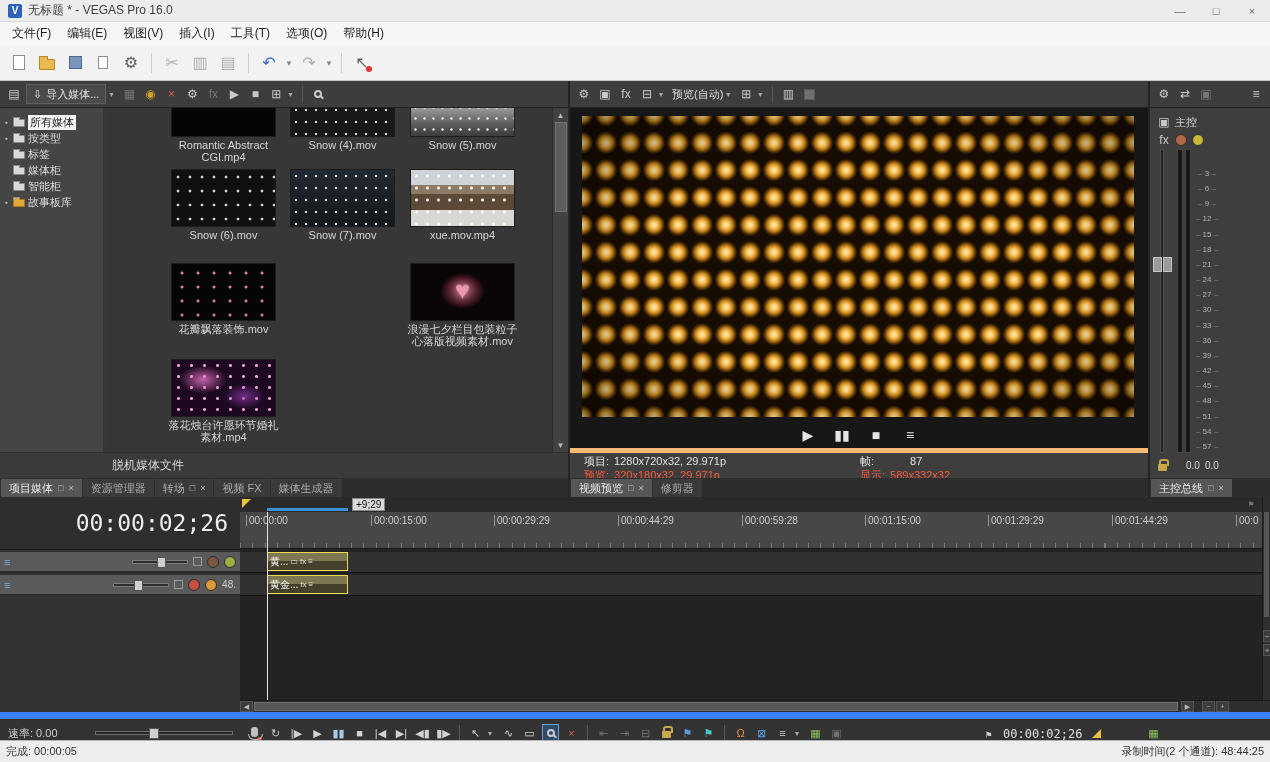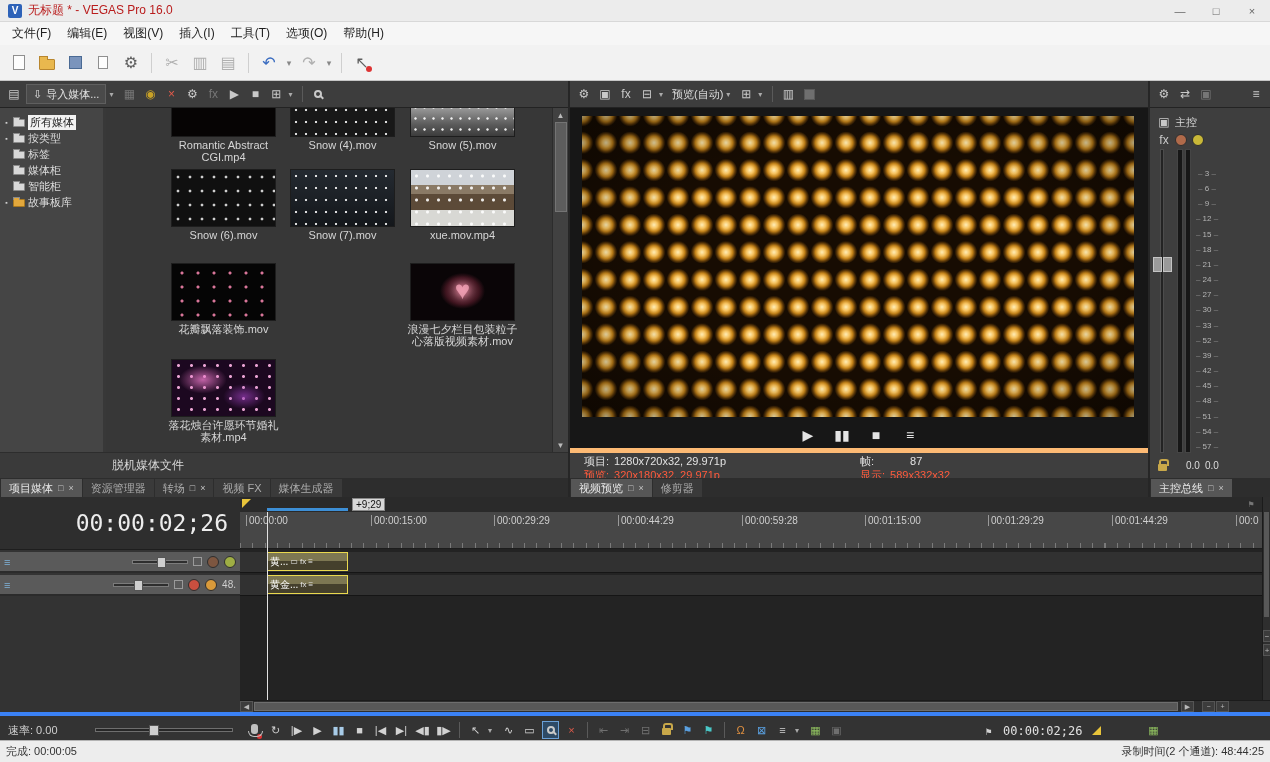--- a/index.html
+++ b/index.html
@@ -2,21 +2,21 @@
 <html><head>
 <meta charset="utf-8">
 <style>
 *{margin:0;padding:0;box-sizing:border-box}
 body{font-family:"Liberation Sans",sans-serif;background:#666}
 .app{position:relative;width:1270px;height:762px;background:#262626;overflow:hidden;font-size:12px}
 .abs{position:absolute}
 
 .titlebar{left:0;top:0;width:1270px;height:22px;background:#ececec;border-bottom:1px solid #d8d8d8;display:flex;align-items:center;color:#4a4a4a}
 .logo{width:14px;height:14px;background:#2d62b8;color:#fff;font-weight:bold;font-size:10px;display:flex;align-items:center;justify-content:center;margin:0 6px 0 8px;border-radius:2px}
-.title-text{font-size:12px;color:#b91c1c}
+.title-text{font-size:12px;color:#404040}
 .win-controls{margin-left:auto;display:flex;height:100%}
 .win-btn{width:36px;display:flex;align-items:center;justify-content:center;color:#666;font-size:11px}
 .menubar{left:0;top:22px;width:1270px;height:23px;background:#f6f6f6;display:flex;align-items:center;padding-left:4px}
 .menu-item{padding:3px 8px;color:#1e1e1e;font-size:12px}
 .toolbar{left:0;top:45px;width:1270px;height:36px;background:#f2f2f2;border-bottom:1px solid #c6c6c6;display:flex;align-items:center;gap:2px;padding:0 6px}
 .tb-icon{width:26px;height:26px;display:flex;align-items:center;justify-content:center;font-size:16px;color:#5f5f5f;position:relative}
 .tb-icon.dim{color:#b0b0b0}
 .tb-icon.blue{color:#3a6cc0}
 .tb-chev{width:10px;color:#888;font-size:9px;display:flex;align-items:center;justify-content:center}
 .tb-sep{width:1px;height:20px;background:#cfcfcf;margin:0 5px}
@@ -114,21 +114,21 @@
 .clip .ci{font-size:8px;color:#e4e4e4}
 .clip-label{white-space:nowrap;overflow:hidden;max-width:34px}
 .playhead{position:absolute;left:27px;top:15px;width:1px;height:188px;background:#e2e2e2;z-index:5}
 .hscroll{position:absolute;left:0;top:203px;width:1030px;height:12px;background:#2e2e2e;border-top:1px solid #1b1b1b}
 .hbtn{position:absolute;top:0;width:13px;height:11px;display:flex;align-items:center;justify-content:center;font-size:7px;color:#b8b8b8;background:#3c3c3c;border:1px solid #555}
 .hthumb{position:absolute;left:14px;top:1px;width:924px;height:9px;background:#585858;border:1px solid #6e6e6e}
 .vscroll2{position:absolute;left:1022px;top:0;width:8px;height:203px;background:#2e2e2e;border-left:1px solid #1b1b1b}
 .vthumb{position:absolute;left:1px;top:15px;width:5px;height:105px;background:#585858}
 .zbox{position:absolute;left:0;width:8px;height:12px;display:flex;align-items:center;justify-content:center;font-size:8px;color:#b8b8b8;background:#3c3c3c;border:1px solid #555}
 
-.transportbar{left:0;top:712px;width:1270px;height:28px;background:#333;border-top:4px solid #3b82f6}
+.transportbar{left:0;top:712px;width:1270px;height:28px;background:#333;border-top:7px solid #3b82f6}
 .rate-label{position:absolute;left:8px;top:7px;color:#cfcfcf;font-size:11px}
 .rate-groove{position:absolute;left:95px;top:12px;width:138px;height:4px;background:#262626;border:1px solid #6e6e6e}
 .rate-knob{position:absolute;left:53px;top:-4px;width:10px;height:11px;background:#cfcfcf;border:1px solid #555}
 .tp-icons{position:absolute;left:246px;top:0;height:28px;display:flex;align-items:center;gap:4px}
 .ti{min-width:17px;height:18px;display:inline-flex;align-items:center;justify-content:center;font-size:11px;color:#d2d2d2}
 .ti.dim{color:#6f6f6f}
 .ti.blue{color:#5aa0e0}
 .ti.teal{color:#4ac8c8}
 .ti.orange{color:#e09040}
 .ti.green{color:#8fbf5f}
@@ -413,21 +413,21 @@
       <span class="scale-num">6</span>
       <span class="scale-num">9</span>
       <span class="scale-num">12</span>
       <span class="scale-num">15</span>
       <span class="scale-num">18</span>
       <span class="scale-num">21</span>
       <span class="scale-num">24</span>
       <span class="scale-num">27</span>
       <span class="scale-num">30</span>
       <span class="scale-num">33</span>
-      <span class="scale-num">52</span>
+      <span class="scale-num">36</span>
       <span class="scale-num">39</span>
       <span class="scale-num">42</span>
       <span class="scale-num">45</span>
       <span class="scale-num">48</span>
       <span class="scale-num">51</span>
       <span class="scale-num">54</span>
       <span class="scale-num">57</span>
     </div>
 
     <div class="mb-row" style="left:8px;top:378px">

